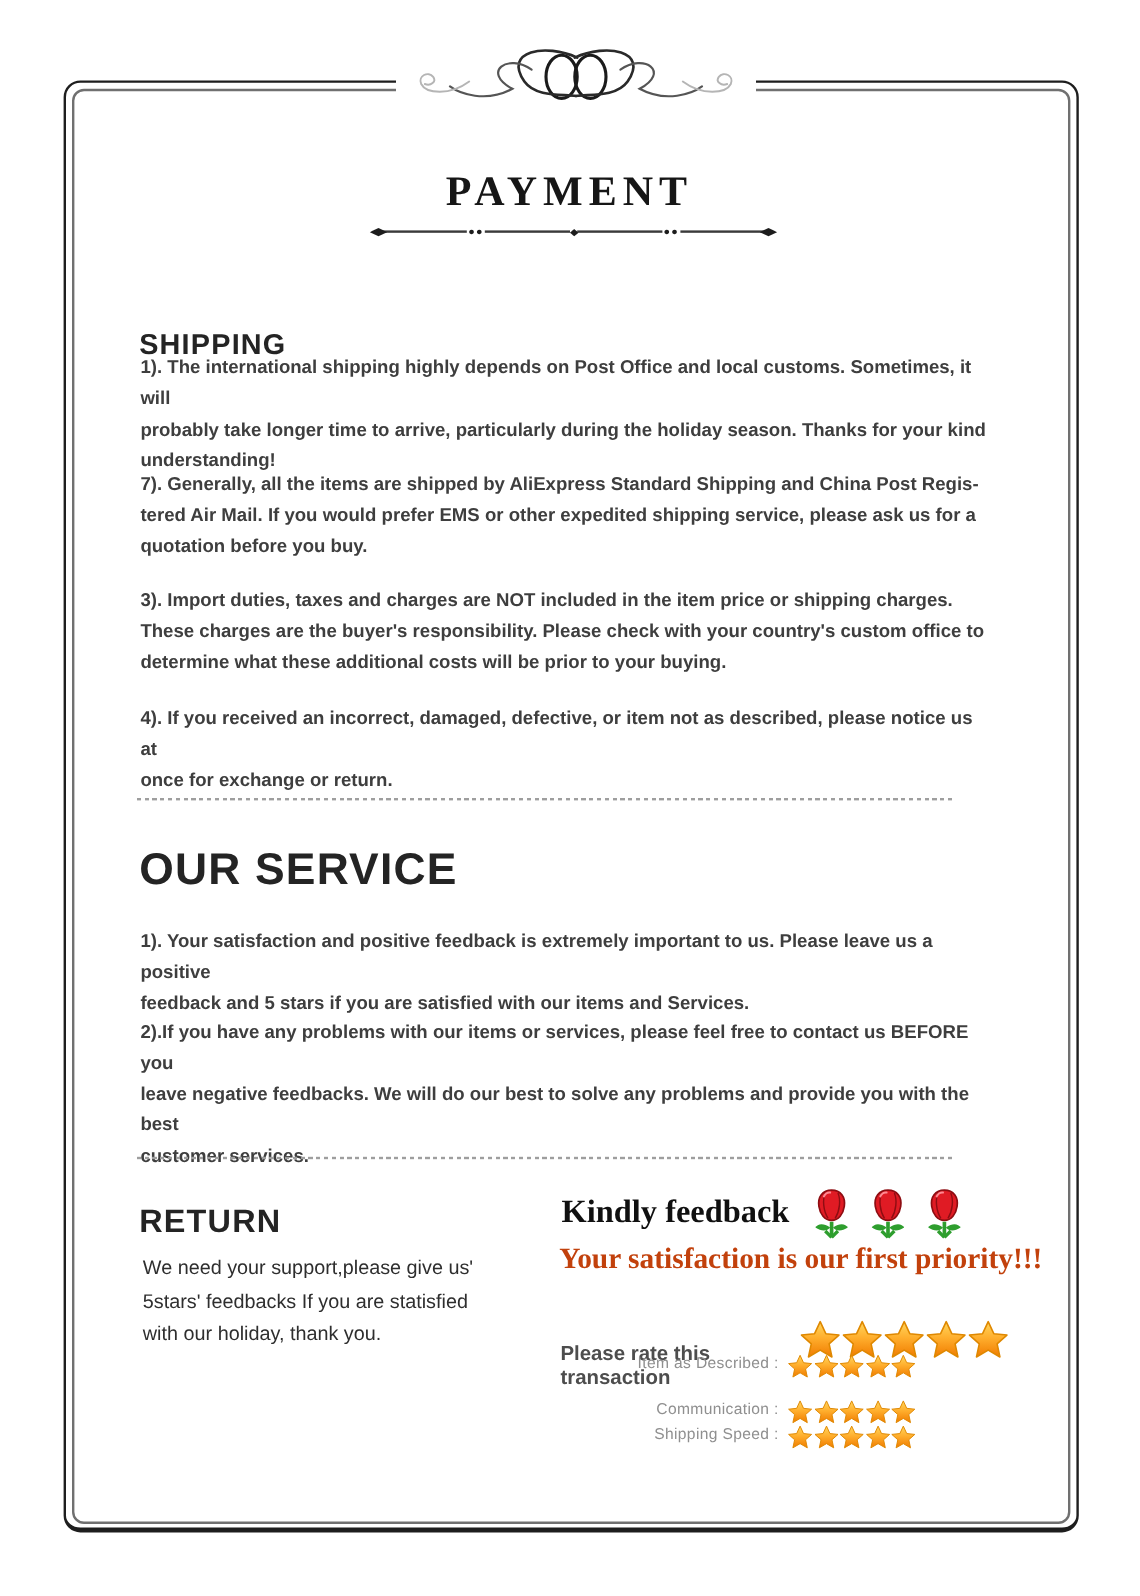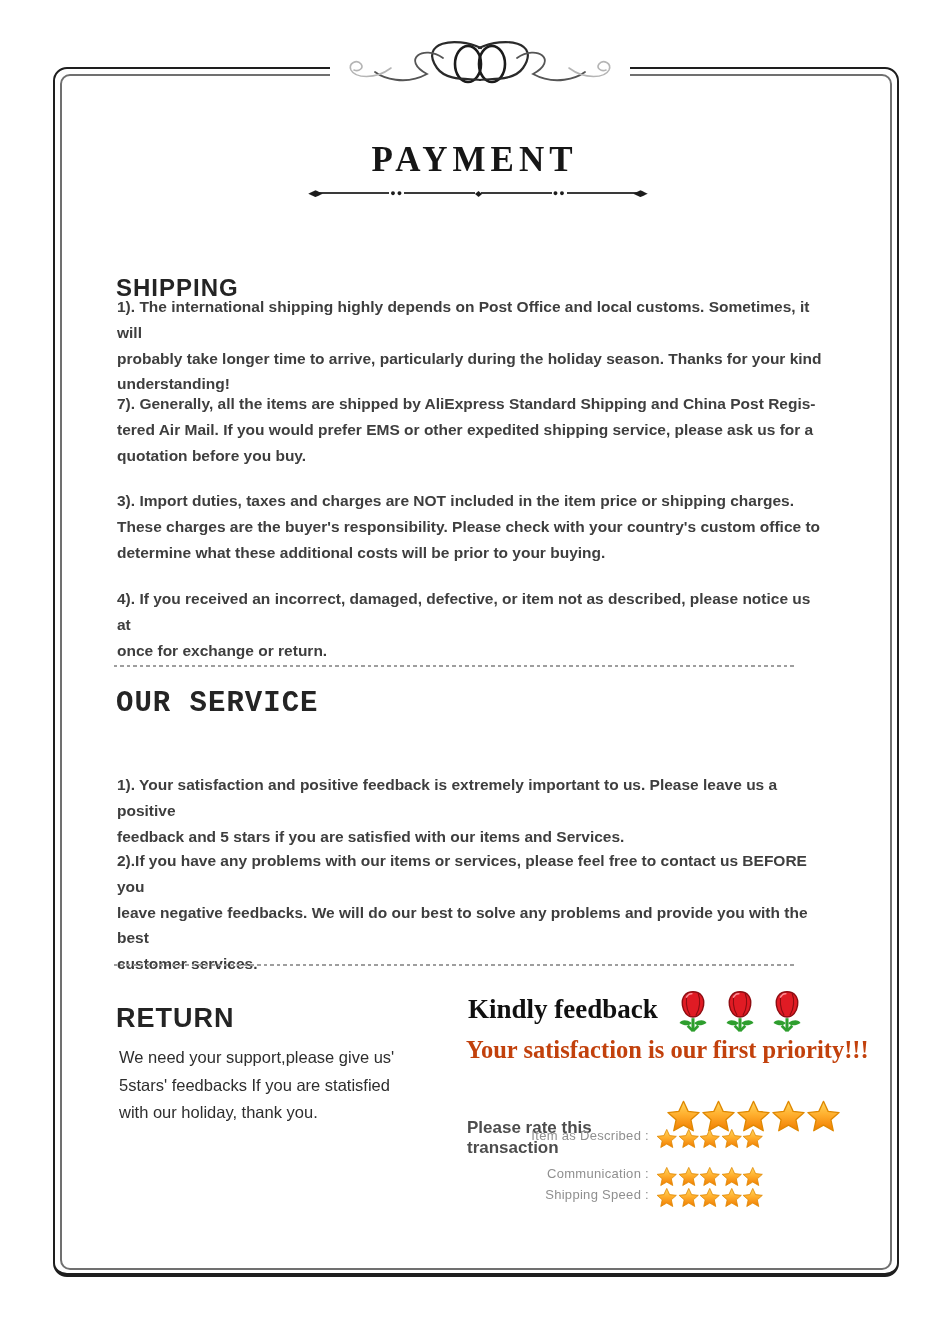--- a/index.html
+++ b/index.html
@@ -149,21 +149,21 @@
 tered Air Mail. If you would prefer EMS or other expedited shipping service, please ask us for a
 quotation before you buy.</div>
 <div class="para" style="top:488px;">3). Import duties, taxes and charges are NOT included in the item price or shipping charges.
 These charges are the buyer's responsibility. Please check with your country's custom office to
 determine what these additional costs will be prior to your buying.</div>
 <div class="para" style="top:586px;">4). If you received an incorrect, damaged, defective, or item not as described, please notice us at
 once for exchange or return.</div>
 
 <div class="dashed-rule" style="top:665px;"></div>
 
-<div class="h-section" style="top:687px; font-size:29px;font-family:Liberation Mono, monospace;">OUR SERVICE</div>
+<div class="h-section" style="top:704px; font-size:37px;">OUR SERVICE</div>
 <div class="para" style="top:772px;">1). Your satisfaction and positive feedback is extremely important to us. Please leave us a positive
 feedback and 5 stars if you are satisfied with our items and Services.</div>
 <div class="para" style="top:848px;">2).If you have any problems with our items or services, please feel free to contact us BEFORE you
 leave negative feedbacks. We will do our best to solve any problems and provide you with the best
 customer services.</div>
 
 <div class="dashed-rule" style="top:964px;"></div>
 
 <div class="h-section" style="top:1003px; font-size:27px;">RETURN</div>
 <div class="return-text">We need your support,please give us'

